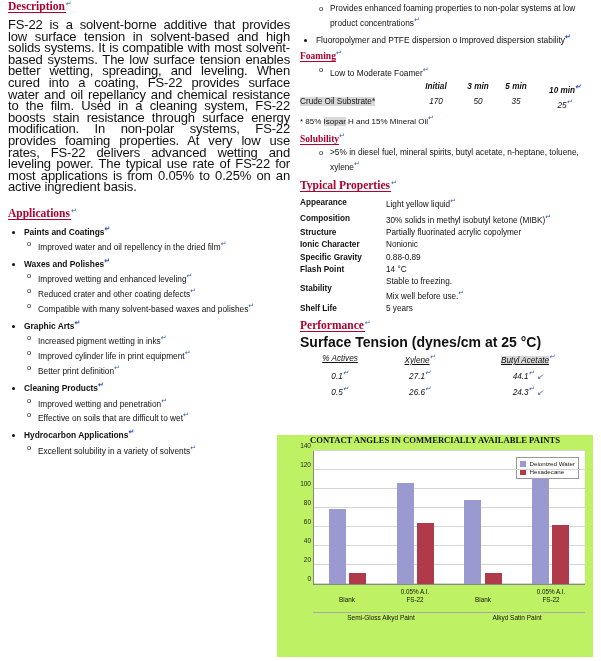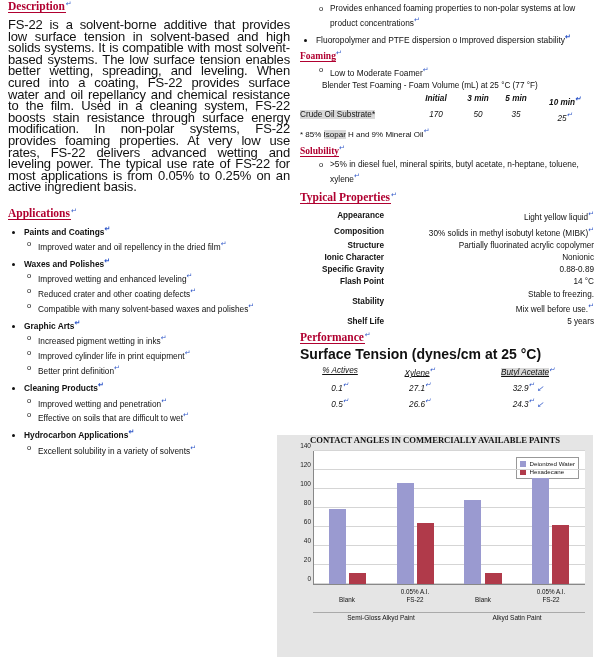--- a/index.html
+++ b/index.html
@@ -53,32 +53,32 @@
     display:inline-block;
   }
   .smalltable{width:100%;border-collapse:collapse;font-size:8.2px;}
   .smalltable td{padding:0.5px 2px 0.5px 0;vertical-align:top;line-height:10.8px;}
   .tblnote{font-size:8px;line-height:10.6px;margin-top:1px;}
   .foamtitle{font-size:8.2px;line-height:10.6px;margin:1px 0 0 22px;}
   .foamsub{font-size:8.2px;line-height:10.6px;margin:0 0 0 22px;}
   .hdrrow td{font-weight:bold;}
   .ctr{text-align:center;font-style:italic;}
   .props td.k{width:84px;font-weight:bold;}
-  .props td{font-size:8.2px;line-height:11px;padding:0.6px 2px 0.6px 0;text-align:right;}
+  .props td{font-size:8.2px;line-height:11px;padding:0.6px 2px 0.6px 0;}
   .perf{margin-top:2px;font-size:14px;font-weight:bold;}
   .perftbl{width:100%;border-collapse:collapse;font-size:8.2px;margin-top:1px;}
   .perftbl td{padding:0.5px 0;line-height:11px;}
   .u{text-decoration:underline;}
   .hl{background:#d9d9d9;}
   .retmark{color:#2f57c8;font-size:8px;}
 
   
   .chartbox{
     position:absolute;left:277px;top:435px;width:316px;height:222px;
-    background:#e5e5e5;
+    background:#bef264;
   }
   .chart-title{
     text-align:center;font-size:8.6px;font-weight:bold;
     font-family:"Liberation Serif", serif;color:#111;margin:0;
   }
   .chart-sub{text-align:center;font-size:7.4px;font-weight:bold;margin:3px 0 0 0;}
   .plotwrap{position:relative;margin:4px 0 0 0;height:180px;}
   .plotarea{
     position:absolute;left:36px;top:2px;right:8px;bottom:44px;
     border-left:1px solid #888;border-bottom:1px solid #888;
@@ -162,42 +162,41 @@
     <ul class="lv1" style="padding-left:16px;margin-top:0;">
       <li><span class="nb">Fluoropolymer and PTFE dispersion o Improved dispersion stability</span><span class="pilc">↵</span></li>
     </ul>
 
     <div class="subhead"><span>Foaming</span></div><span class="pilc">↵</span>
 
     <ul class="lv2" style="padding-left:30px;margin-top:1px;">
       <li><span>Low to Moderate Foamer</span><span class="pilc">↵</span></li>
     </ul>
 
-    <div class="foamtitle">Blender Test Foaming - Foam Volume (mL) at 25 °C (77 °F)</div>
 
     <table class="smalltable" style="margin-top:2px;">
       <tbody>
           <tr class="hdrrow">
         <td style="width:112px;"></td>
         <td class="ctr" style="width:44px;">Initial</td>
         <td class="ctr" style="width:36px;">3 min</td>
         <td class="ctr" style="width:36px;">5 min</td>
         <td class="ctr"><span>10 min</span><span class="pilc">↵</span></td>
       </tr>
       <tr>
         <td><span class="hl">Crude  Oil  Substrate*</span></td>
         <td class="ctr">170</td>
         <td class="ctr">50</td>
         <td class="ctr">35</td>
         <td class="ctr"><span>25</span><span class="pilc">↵</span></td>
       </tr>
     </tbody>
       </table>
     <div class="tblnote">
-      <span>* 85% </span><span class="hl">Isopar</span><span> H and 9% Mineral Oil</span><span class="pilc">↵</span>
+      <span>* 85% </span><span class="hl">Isopar</span><span> H and 15% Mineral Oil</span><span class="pilc">↵</span>
     </div>
 
     <div class="subhead" style="margin-top:6px;"><span>Solubility</span></div><span class="pilc">↵</span>
     <ul class="lv2" style="padding-left:30px;margin-top:1px;">
       <li><span>&gt;5% in diesel fuel, mineral spirits, butyl acetate, n-heptane, toluene, xylene</span><span class="pilc">↵</span></li>
     </ul>
 
     <h2 class="section" style="margin-top:4px;"><span>Typical Properties</span></h2><span class="pilc">↵</span>
 
     <table class="props" style="width:100%;border-collapse:collapse;margin-top:3px;">
@@ -247,21 +246,21 @@
     <table class="perftbl">
       <tbody>
           <tr>
         <td class="ctr" style="width:80px;"><span class="u">% Actives</span></td>
         <td class="ctr" style="width:80px;"><span class="u">Xylene</span><span class="pilc">↵</span></td>
         <td class="ctr"><span class="u hl">Butyl Acetate</span><span class="pilc">↵</span></td>
       </tr>
       <tr>
         <td class="ctr"><span>0.1</span><span class="pilc">↵</span></td>
         <td class="ctr"><span>27.1</span><span class="pilc">↵</span></td>
-        <td class="ctr"><span>32.9</span><span class="pilc">↵</span><span class="retmark"> ↙</span></td>
+        <td class="ctr"><span>44.1</span><span class="pilc">↵</span><span class="retmark"> ↙</span></td>
       </tr>
       <tr>
         <td class="ctr"><span>0.5</span><span class="pilc">↵</span></td>
         <td class="ctr"><span>26.6</span><span class="pilc">↵</span></td>
         <td class="ctr"><span>24.3</span><span class="pilc">↵</span><span class="retmark"> ↙</span></td>
       </tr>
     </tbody>
       </table>
   </div>
 

